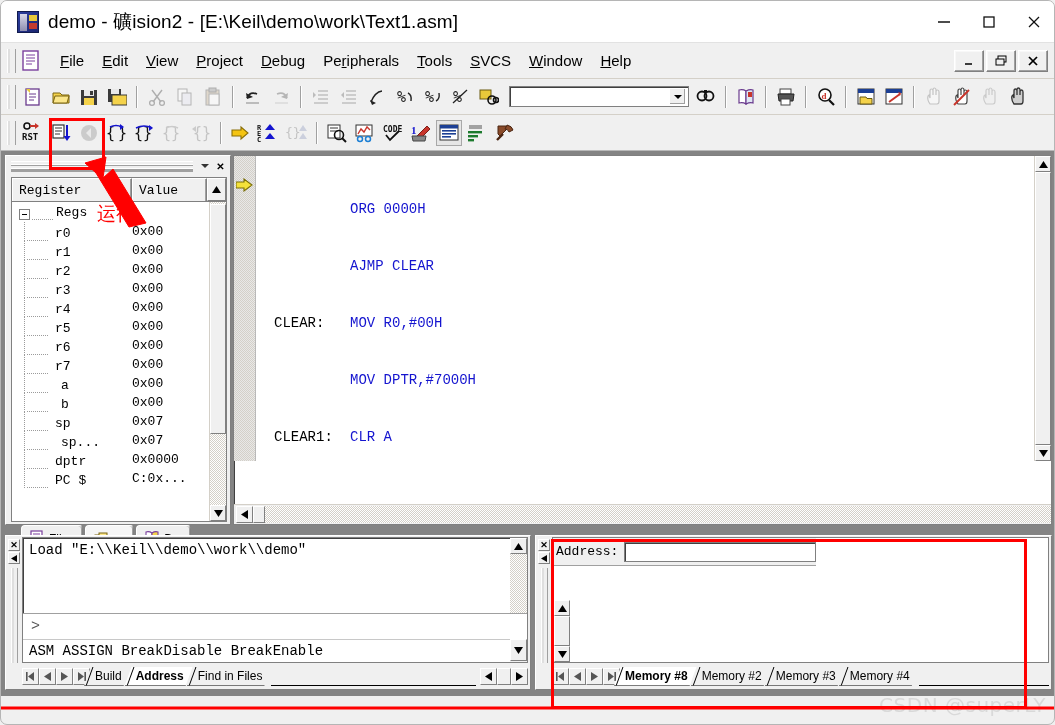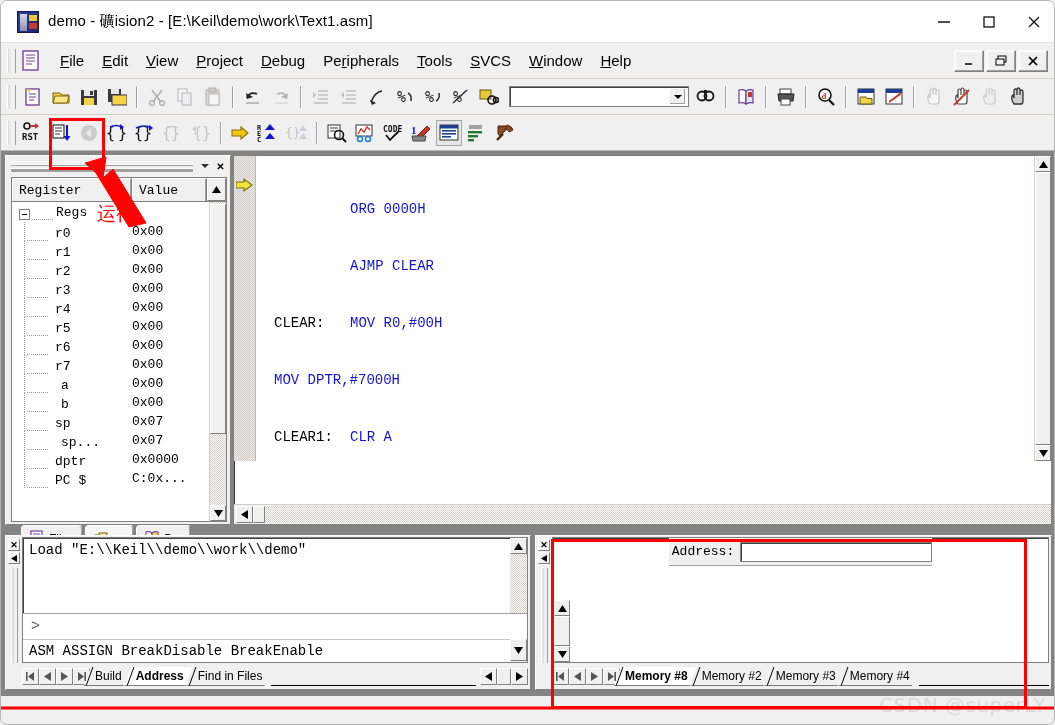--- a/index.html
+++ b/index.html
@@ -34,21 +34,21 @@
   }
   #app-icon::before{
     content:""; position:absolute; left:2px; top:2px; width:7px; height:17px;
     background:linear-gradient(#d8d8e8,#8e8eb0);
   }
   #app-icon::after{
     content:""; position:absolute; left:11px; top:3px; width:8px; height:6px;
     background:#e8c93a; box-shadow:0 8px 0 #c23b2e, 0 -0px 0 0 transparent;
   }
   #win-title {
-    font-size:15px; color:#000; white-space:nowrap; letter-spacing:.1px;
+    font-size:19px; color:#000; white-space:nowrap; letter-spacing:.1px;
   }
   .wbtns{ margin-left:auto; display:flex; height:42px; }
   .wbtn{
     width:45px; height:42px; display:flex; align-items:center; justify-content:center;
     font-size:15px; color:#111; background:transparent; cursor:default;
   }
   .wbtn svg{ display:block; }
 
   
   #menubar{
@@ -1021,21 +1021,21 @@
           <div id="pc-arrow">
             <svg width="17" height="14">
                 <path d="M0 4 h8 V1 l8 6 l-8 6 v-3 H0 z" fill="#f4e13a" stroke="#7a6f08" stroke-width="1.1"></path>
               </svg>
           </div>
         </div>
         <div id="ed-code">
           <span class="cl"><span class="lbl"></span><span style="display:inline-block;width:0"></span><span class="mn" style="margin-left:76px">ORG 0000H</span></span>
           <span class="cl"><span class="lbl"></span><span class="mn" style="margin-left:76px">AJMP CLEAR</span></span>
           <span class="cl"><span class="lbl" style="display:inline-block;width:76px">CLEAR:</span><span class="mn">MOV R0,#00H</span></span>
-          <span class="cl"><span class="lbl"></span><span class="mn" style="">MOV DPTR,#7000H</span></span>
+          <span class="cl"><span class="lbl"></span><span class="mn" style="margin-left:76px">MOV DPTR,#7000H</span></span>
           <span class="cl"><span class="lbl" style="display:inline-block;width:76px">CLEAR1:</span><span class="mn">CLR A</span></span>
           <span class="cl"><span class="lbl"></span><span class="mn" style="margin-left:70px">MOVX @DPTR,A</span></span>
           
           
           
           
           
         </div>
         <div id="ed-vscroll">
           <div class="sb-btn">
@@ -1165,21 +1165,21 @@
         <div class="dockbtn">✕</div>
         <div class="dockbtn">
           <svg width="6" height="7">
               <path d="M6 0 v7 l-6 -3.5 z" fill="#000"></path>
             </svg>
         </div>
         <div class="dockrail"></div>
       </div>
       <div id="mem-body">
         <div id="mem-inner">
-          <div style="display:flex;flex:1;flex-direction:column;overflow:hidden;align-items:center;">
+          <div style="display:flex;flex:1;flex-direction:row;overflow:hidden;">
             <div id="mem-addr-row">
               <span id="mem-addr-label">Address:</span>
               <div id="mem-addr-input"></div>
             </div>
             <div id="mem-grid">
               
             </div>
           </div>
           <div class="win-vscroll" style="border-left:1px solid #d4d0c8;">
             <div class="sb-btn">

